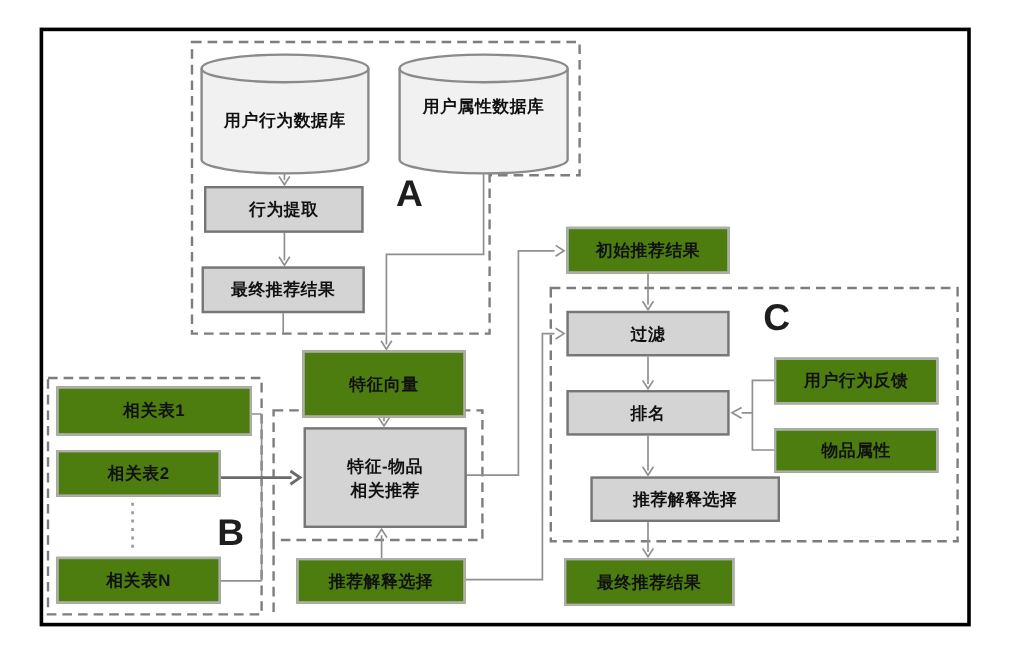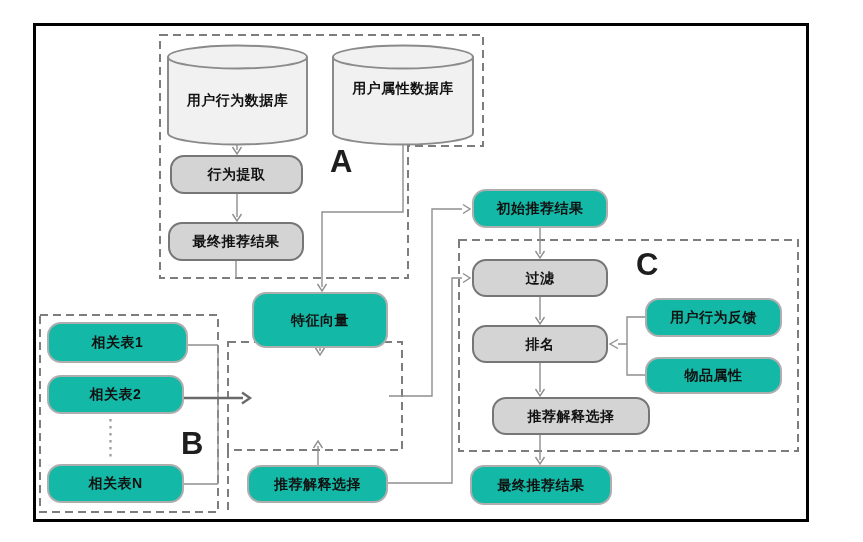--- a/index.html
+++ b/index.html
@@ -1,23 +1,23 @@
 <!DOCTYPE html>
 <html><head>
 <meta charset="utf-8">
 <style>
   html,body{margin:0;padding:0;background:#ffffff;}
   body{font-family:"Liberation Sans","DejaVu Sans",sans-serif;}
   .canvas{position:relative;width:863px;height:542px;background:#ffffff;overflow:hidden;}
   .frame{position:absolute;left:33px;top:23px;width:776px;height:499px;border:3px solid #000;box-sizing:border-box;}
   .layer{position:absolute;left:0;top:0;width:863px;height:542px;}
   .box{position:absolute;box-sizing:border-box;display:flex;flex-direction:column;align-items:center;justify-content:center;
-       font-size:14px;font-weight:bold;color:#111;text-align:center;line-height:1.45;letter-spacing:.5px;border-radius:14px;}
+       font-size:14px;font-weight:bold;color:#111;text-align:center;line-height:1.45;letter-spacing:.5px;}
   .shaded{background:#d4d4d4;border:2px solid #767676;}
-  .light{background:#14b8a6;border:2px solid #aeaeae;}
+  .light{background:#4d7c0f;border:2px solid #aeaeae;}
   .cyl-label{position:absolute;display:flex;align-items:center;justify-content:center;
        font-size:14px;font-weight:bold;color:#111;letter-spacing:.5px;}
   .seclabel{position:absolute;font-size:31px;font-weight:bold;color:#1e1e1e;font-family:"Liberation Sans",sans-serif;}
 </style>
 </head>
 <body>
 
 <div class="canvas">
 
   <div class="frame"></div>
@@ -75,24 +75,28 @@
     <path d="M110.5,419 V458" stroke="#9a9a9a" stroke-width="2.2" stroke-dasharray="2.5 4.5" fill="none"></path>
   </svg>
 
   <div class="cyl-label" style="left:168px;top:78px;width:139px;height:22px;margin-top:12px;">用户行为数据库</div>
   <div class="cyl-label" style="left:333px;top:78px;width:140px;height:22px;">用户属性数据库</div>
 
   <div class="box shaded" style="left:170px;top:155px;width:133px;height:39px;">行为提取</div>
   <div class="box shaded" style="left:168px;top:222px;width:136px;height:39px;">最终推荐结果</div>
   <div class="box light" style="left:252px;top:292px;width:136px;height:56px;">特征向量</div>
 
-  <div class="box light" style="left:47px;top:322px;width:141px;height:41px;">相关表1</div>
+  <div class="box light" style="left:47px;top:322px;width:163px;height:41px;">相关表1</div>
   <div class="box light" style="left:47px;top:375px;width:137px;height:39px;">相关表2</div>
   <div class="box light" style="left:47px;top:464px;width:137px;height:39px;">相关表N</div>
 
+  <div class="box shaded" style="left:253px;top:356px;width:136px;height:84px;">
+    <span>特征-物品</span>
+    <span>相关推荐</span>
+  </div>
   <div class="box light" style="left:247px;top:465px;width:141px;height:38px;">推荐解释选择</div>
 
   <div class="box light" style="left:472px;top:189px;width:136px;height:39px;">初始推荐结果</div>
   <div class="box shaded" style="left:472px;top:325px;width:136px;height:38px;">排名</div>
   <div class="box shaded" style="left:472px;top:259px;width:136px;height:38px;">过滤</div>
   <div class="box shaded" style="left:492px;top:397px;width:158px;height:38px;">推荐解释选择</div>
   <div class="box light" style="left:470px;top:465px;width:142px;height:40px;">最终推荐结果</div>
   <div class="box light" style="left:645px;top:298px;width:137px;height:39px;">用户行为反馈</div>
   <div class="box light" style="left:645px;top:357px;width:137px;height:37px;">物品属性</div>
 

